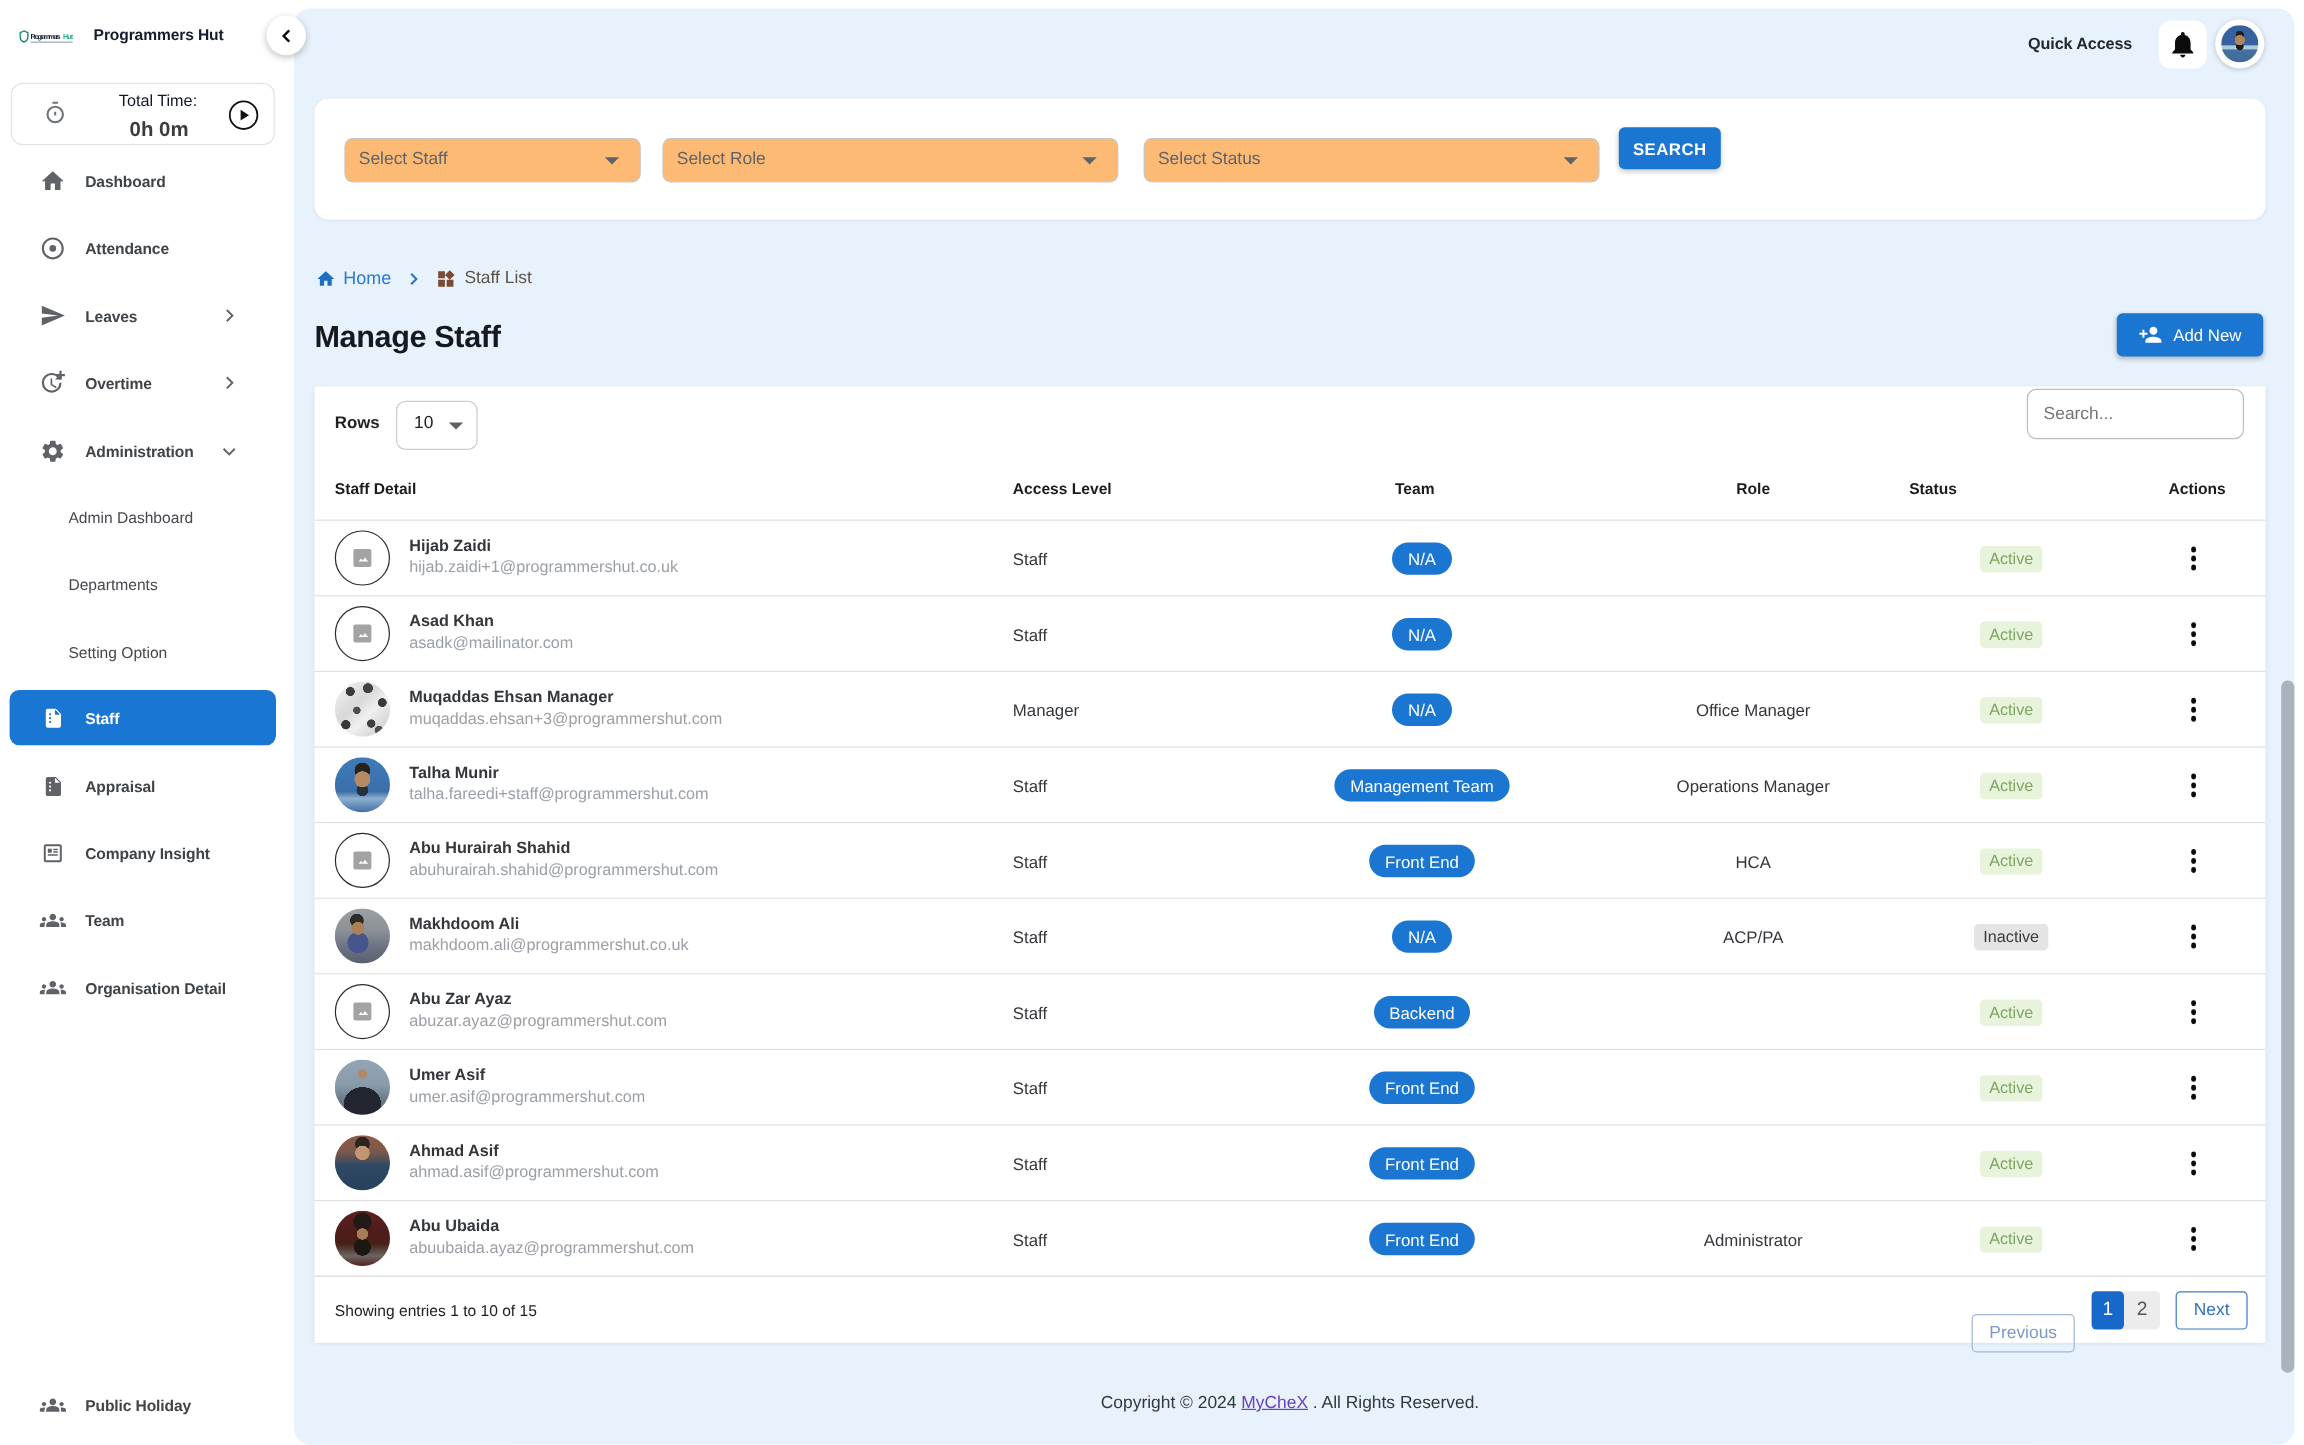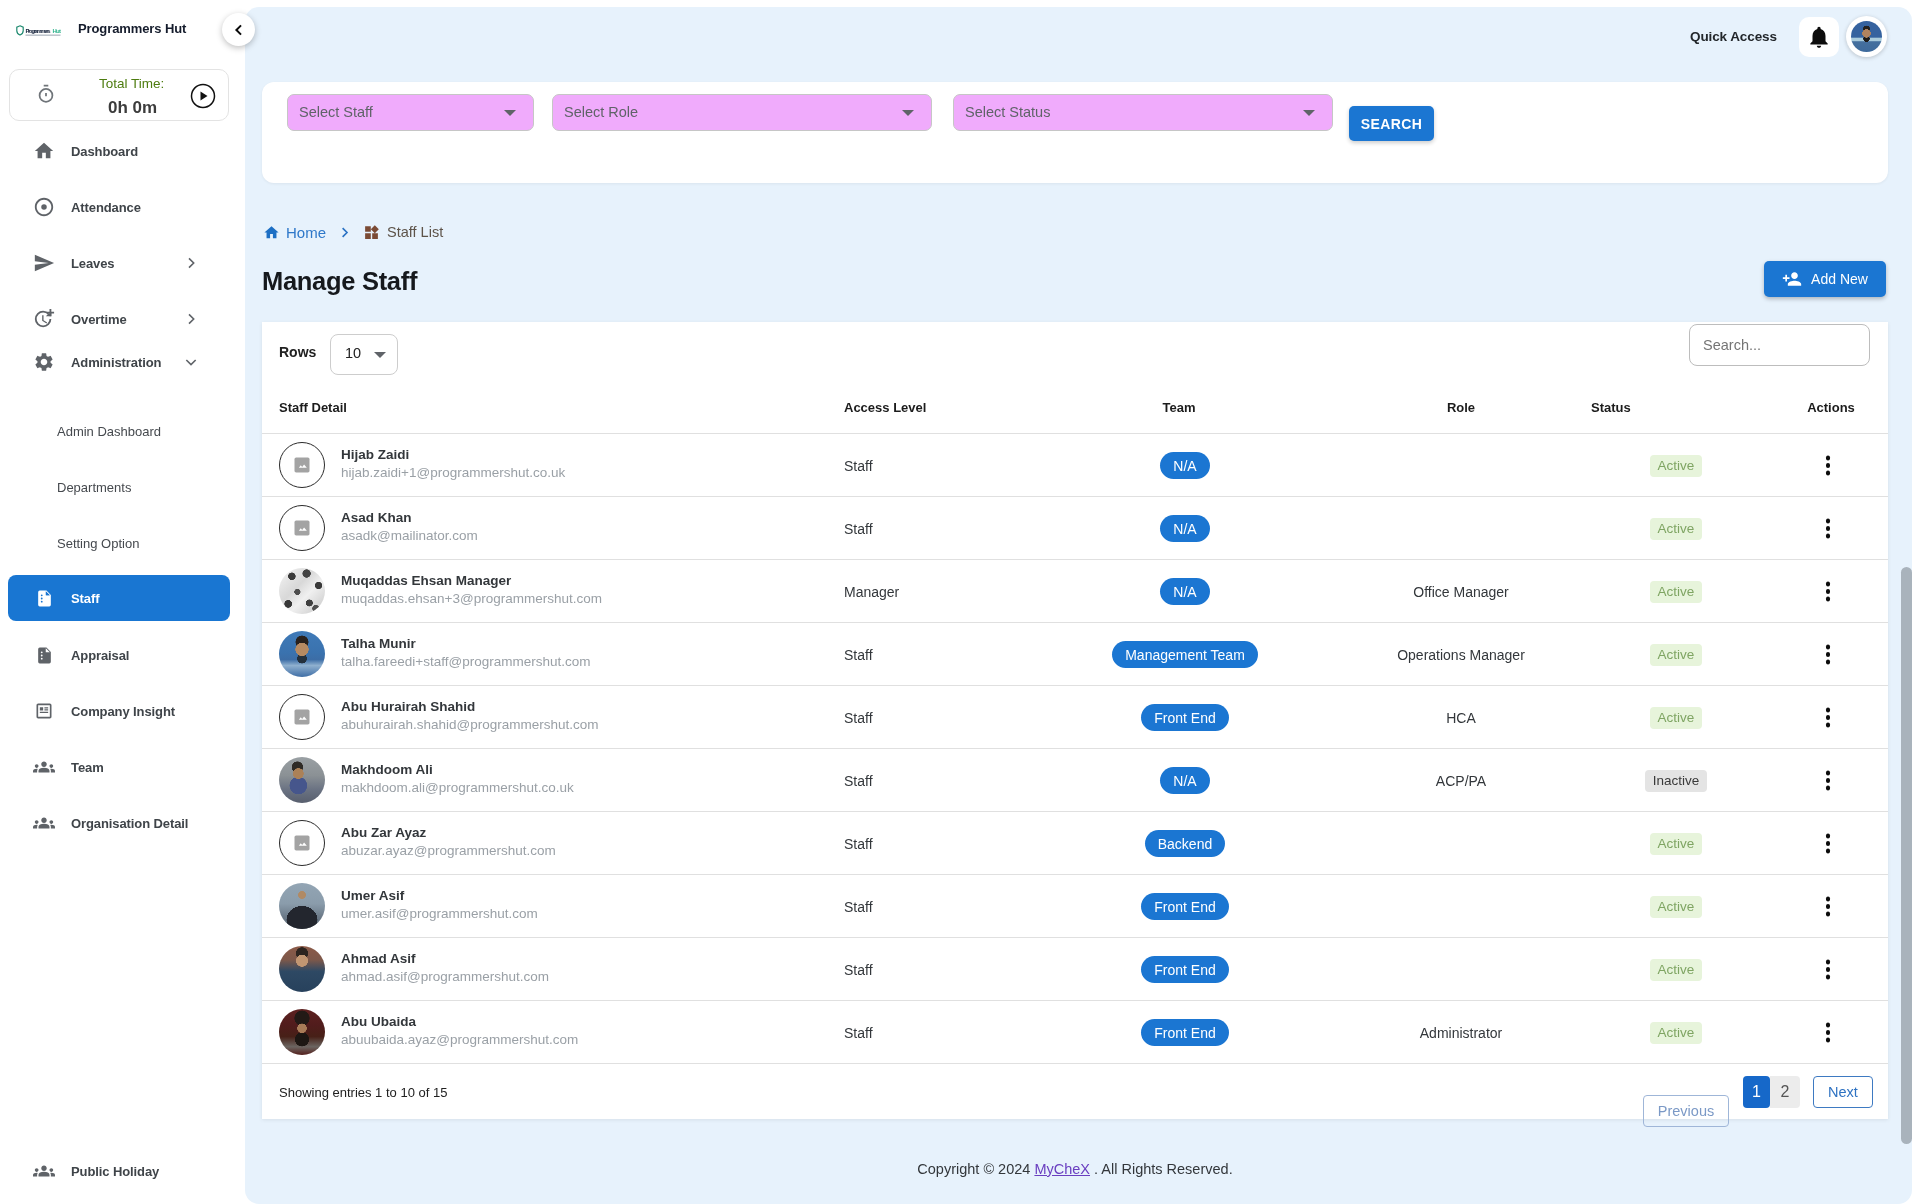--- a/index.html
+++ b/index.html
@@ -5,36 +5,36 @@
 * { margin:0; padding:0; box-sizing:border-box; }
 html,body { width:1920px; height:1204px; overflow:hidden; font-family:"Liberation Sans", sans-serif; background:#fff; }
 
 .panel { position:absolute; left:245px; top:7px; width:1667px; height:1197px; background:#e7f2fc; border-radius:14px; }
 
 .sidebar { position:absolute; left:0; top:0; width:245px; height:1204px; background:#fff; }
 .brand { position:absolute; left:0; top:14px; width:238px; height:32px; }
 .brand-title { position:absolute; left:78px; top:22px; font-size:13px; font-weight:bold; color:#151c2c; letter-spacing:-0.1px; }
 .collapse-btn { position:absolute; left:222px; top:13px; width:33px; height:33px; border-radius:50%; background:#fff; box-shadow:0 2px 6px rgba(0,0,0,.25); display:flex; align-items:center; justify-content:center; z-index:5; }
 .timer-card { position:absolute; left:9px; top:69px; width:220px; height:52px; border:1px solid #e3e3e3; border-radius:10px; background:#fff; }
-.timer-label { position:absolute; left:89px; top:6px; font-size:13.5px; color:#4d7c0f; }
+.timer-label { position:absolute; left:89px; top:6px; font-size:13.5px; color:#0f172a; }
 .timer-value { position:absolute; left:98px; top:28px; font-size:17px; font-weight:bold; color:#3c3c3c; }
 .menu-item { position:absolute; left:0; width:238px; height:40px; display:flex; align-items:center; }
 .menu-icon { position:absolute; left:33px; width:22px; height:22px; display:flex; align-items:center; justify-content:center; }
 .menu-text { position:absolute; left:71px; font-size:13px; font-weight:bold; color:#3f4449; letter-spacing:-0.1px; }
 .menu-sub { position:absolute; left:57px; font-size:13px; color:#45494e; }
 .menu-chevron { position:absolute; left:183px; width:16px; height:16px; }
 .staff-active { position:absolute; left:8px; top:575px; width:222px; height:46px; background:#1976d2; border-radius:8px; }
 
 .quick-access { position:absolute; left:1690px; top:29px; font-size:13.5px; font-weight:bold; color:#23272b; letter-spacing:-0.1px; }
 .bell-box { position:absolute; left:1799px; top:17px; width:40px; height:40px; background:#fff; border-radius:10px; display:flex; align-items:center; justify-content:center; }
 .avatar-top { position:absolute; left:1846px; top:16px; width:41px; height:41px; border-radius:50%; background:#fff; box-shadow:0 1px 4px rgba(0,0,0,.2); }
 .avatar-top .ph { position:absolute; left:5px; top:5px; width:31px; height:31px; border-radius:50%; overflow:hidden; }
 
 .filter-card { position:absolute; left:262px; top:82px; width:1626px; height:101px; background:#fff; border-radius:12px; box-shadow:0 1px 3px rgba(0,0,0,.06); }
-.sel { position:absolute; top:12px; height:37px; border:1px solid #c6c6c6; border-radius:7px; background:#f0abfc;text-align:right; }
+.sel { position:absolute; top:33px; height:37px; border:1px solid #c6c6c6; border-radius:7px; background:#fdba74;text-align:right; }
 .sel-label { position:absolute; left:11px; top:9px; font-size:14.5px; color:#5f6368; }
 .sel-arrow { position:absolute; right:17px; top:15px; width:0; height:0; border-left:6px solid transparent; border-right:6px solid transparent; border-top:6px solid #5f6368; }
 .search-btn { position:absolute; left:1087px; top:24px; width:85px; height:35px; background:#1b76d2; color:#fff; border-radius:5px; font-size:14px; font-weight:bold; letter-spacing:.4px; display:flex; align-items:center; justify-content:center; box-shadow:0 2px 4px rgba(0,0,0,.2); }
 
 .breadcrumb { position:absolute; left:263px; top:223px; height:18px; display:flex; align-items:center; }
 .bc-home { color:#2e78c9; font-size:15px; }
 .bc-staff { color:#5d5349; font-size:14.5px; }
 .manage-staff { position:absolute; left:262px; top:267px; font-size:25.5px; font-weight:bold; color:#16191d; letter-spacing:-0.3px; }
 .addnew-btn { position:absolute; left:1764px; top:261px; width:122px; height:36px; background:#1b76d2; border-radius:5px; color:#fff; font-size:14px; display:flex; align-items:center; justify-content:center; gap:9px; box-shadow:0 2px 4px rgba(0,0,0,.25); }
 
@@ -409,21 +409,21 @@
         <svg width="22" height="22" viewBox="0 0 24 24">
           <path fill="#5f6368" d="M10 8v6l4.7 2.9.8-1.2-4-2.4V8zm10 2V4l-2.3 2.3A8.9 8.9 0 0 0 11 3a9 9 0 1 0 9 9h-2a7 7 0 1 1-7-7c1.9 0 3.7.8 5 2l-2 2h6z"></path>
           <path fill="#5f6368" d="M18 1h2v3h3v2h-3v3h-2V6h-3V4h3z"></path>
         </svg>
       </span>
     <span class="menu-text">Overtime</span>
     <span class="menu-chevron"><svg width="16" height="16" viewBox="0 0 24 24">
           <path fill="none" stroke="#5f6368" stroke-width="2.4" d="M9 5l7 7-7 7"></path>
         </svg></span>
   </div>
-  <div class="menu-item" style="top:342px;">
+  <div class="menu-item" style="top:356px;">
     <span class="menu-icon">
         <svg width="22" height="22" viewBox="0 0 24 24">
           <path fill="#5f6368" d="M19.14 12.94c.04-.3.06-.61.06-.94 0-.32-.02-.64-.07-.94l2.03-1.58a.49.49 0 0 0 .12-.61l-1.92-3.32a.488.488 0 0 0-.59-.22l-2.39.96c-.5-.38-1.03-.7-1.62-.94l-.36-2.54a.484.484 0 0 0-.48-.41h-3.84c-.24 0-.43.17-.47.41l-.36 2.54c-.59.24-1.13.57-1.62.94l-2.39-.96c-.22-.08-.47 0-.59.22L2.74 8.87c-.12.21-.08.47.12.61l2.03 1.58c-.05.3-.09.63-.09.94s.02.64.07.94l-2.03 1.58a.49.49 0 0 0-.12.61l1.92 3.32c.12.22.37.29.59.22l2.39-.96c.5.38 1.03.7 1.62.94l.36 2.54c.05.24.24.41.48.41h3.84c.24 0 .44-.17.47-.41l.36-2.54c.59-.24 1.13-.56 1.62-.94l2.39.96c.22.08.47 0 .59-.22l1.92-3.32c.12-.22.07-.47-.12-.61l-2.01-1.58zM12 15.6c-1.98 0-3.6-1.62-3.6-3.6s1.62-3.6 3.6-3.6 3.6 1.62 3.6 3.6-1.62 3.6-3.6 3.6z"></path>
         </svg>
       </span>
     <span class="menu-text">Administration</span>
     <span class="menu-chevron"><svg width="16" height="16" viewBox="0 0 24 24">
           <path fill="none" stroke="#5f6368" stroke-width="2.4" d="M5 9l7 7 7-7"></path>
         </svg></span>
   </div>

